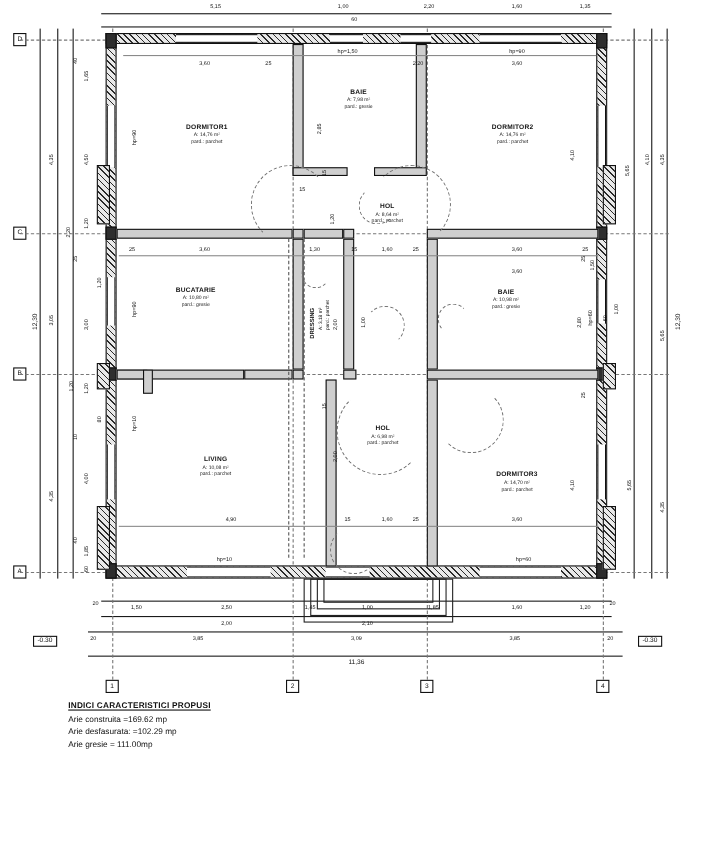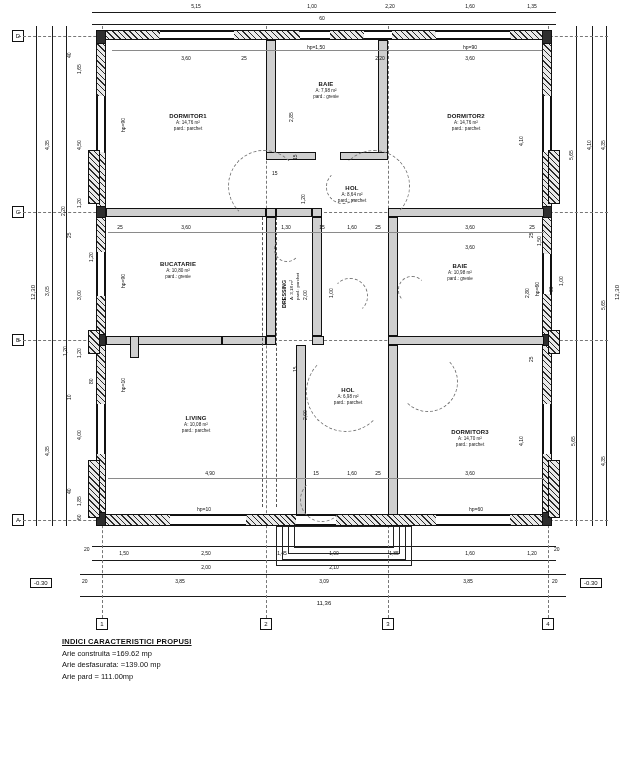--- a/index.html
+++ b/index.html
@@ -441,17 +441,17 @@
   <div class="t" style="left:272px; top:170px;">15</div>
 
   <div class="terrace" style="left:276px; top:526px; width:136px; height:40px;"></div>
   <div class="terrace" style="left:282px; top:526px; width:124px; height:34px;"></div>
   <div class="terrace" style="left:288px; top:526px; width:112px; height:28px;"></div>
   <div class="terrace" style="left:294px; top:526px; width:100px; height:22px;"></div>
 
   <div id="notes">
     <div class="ttl">INDICI CARACTERISTICI PROPUSI</div>
     <div>Arie construita =169.62 mp</div>
-    <div>Arie desfasurata: =139.00 mp</div>
-    <div>Arie pard = 111.00mp</div>
+    <div>Arie desfasurata: =102.29 mp</div>
+    <div>Arie gresie = 111.00mp</div>
   </div>
 
 </div>
 
 </body></html>

